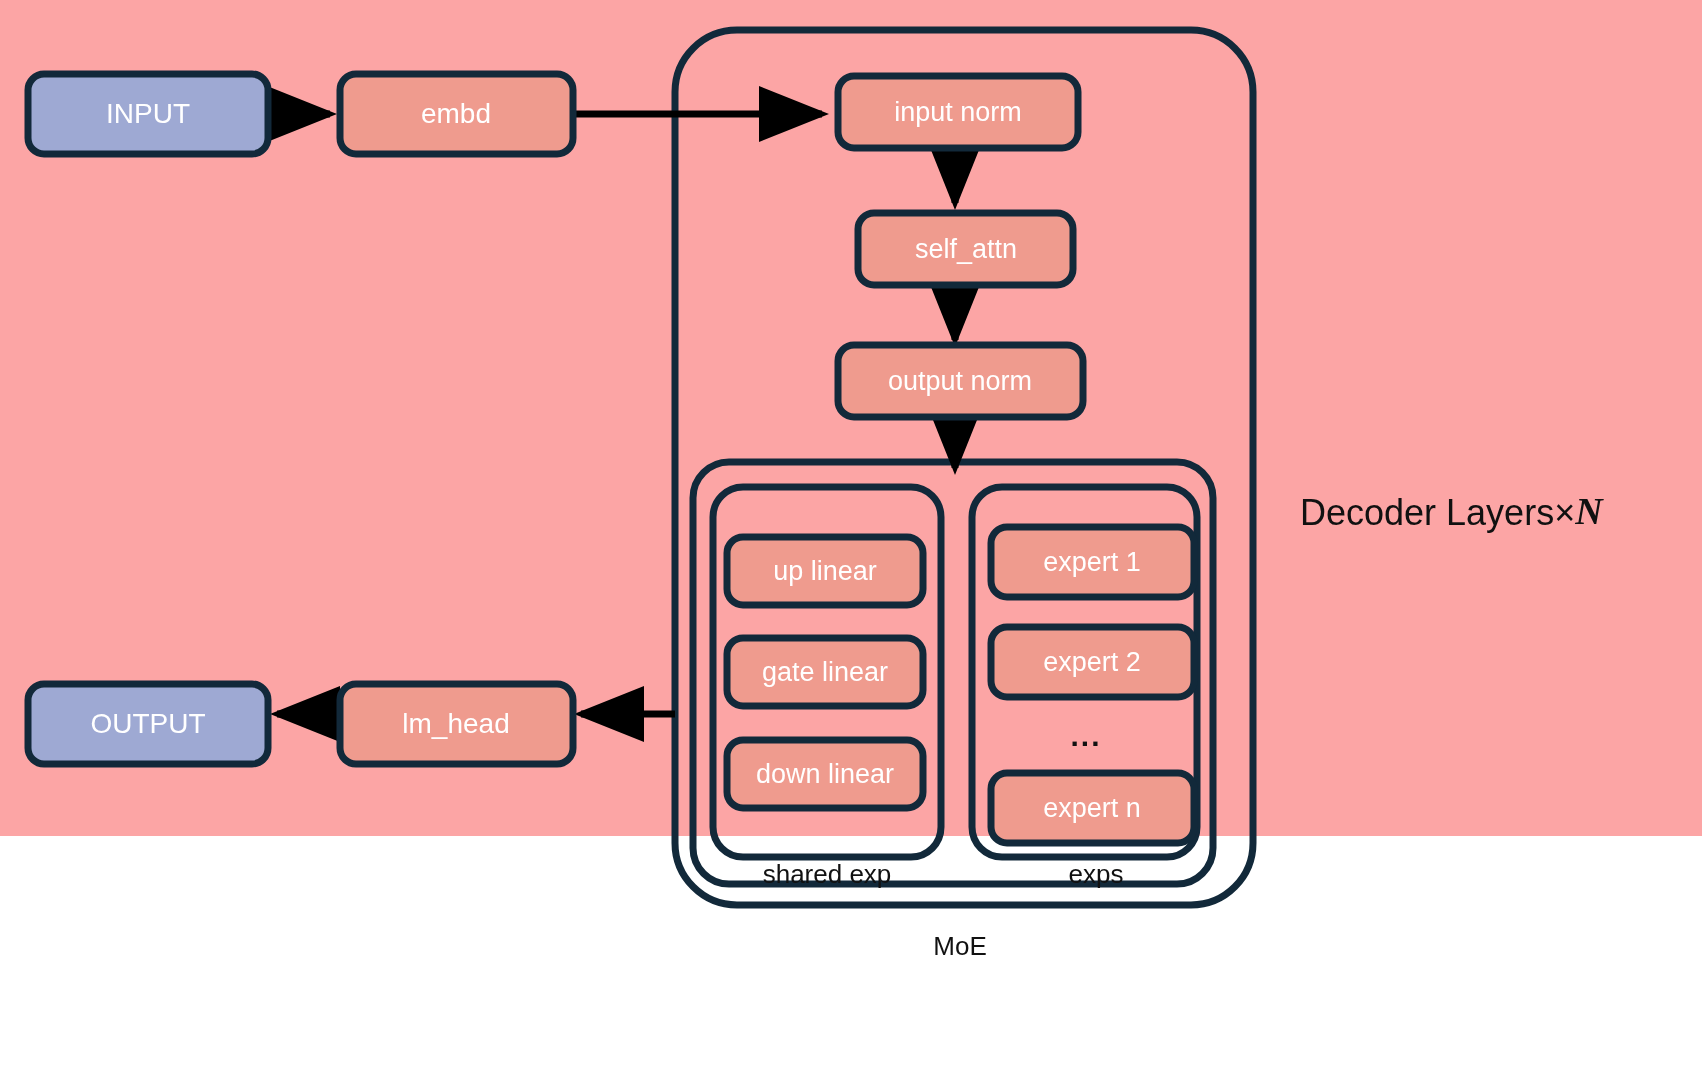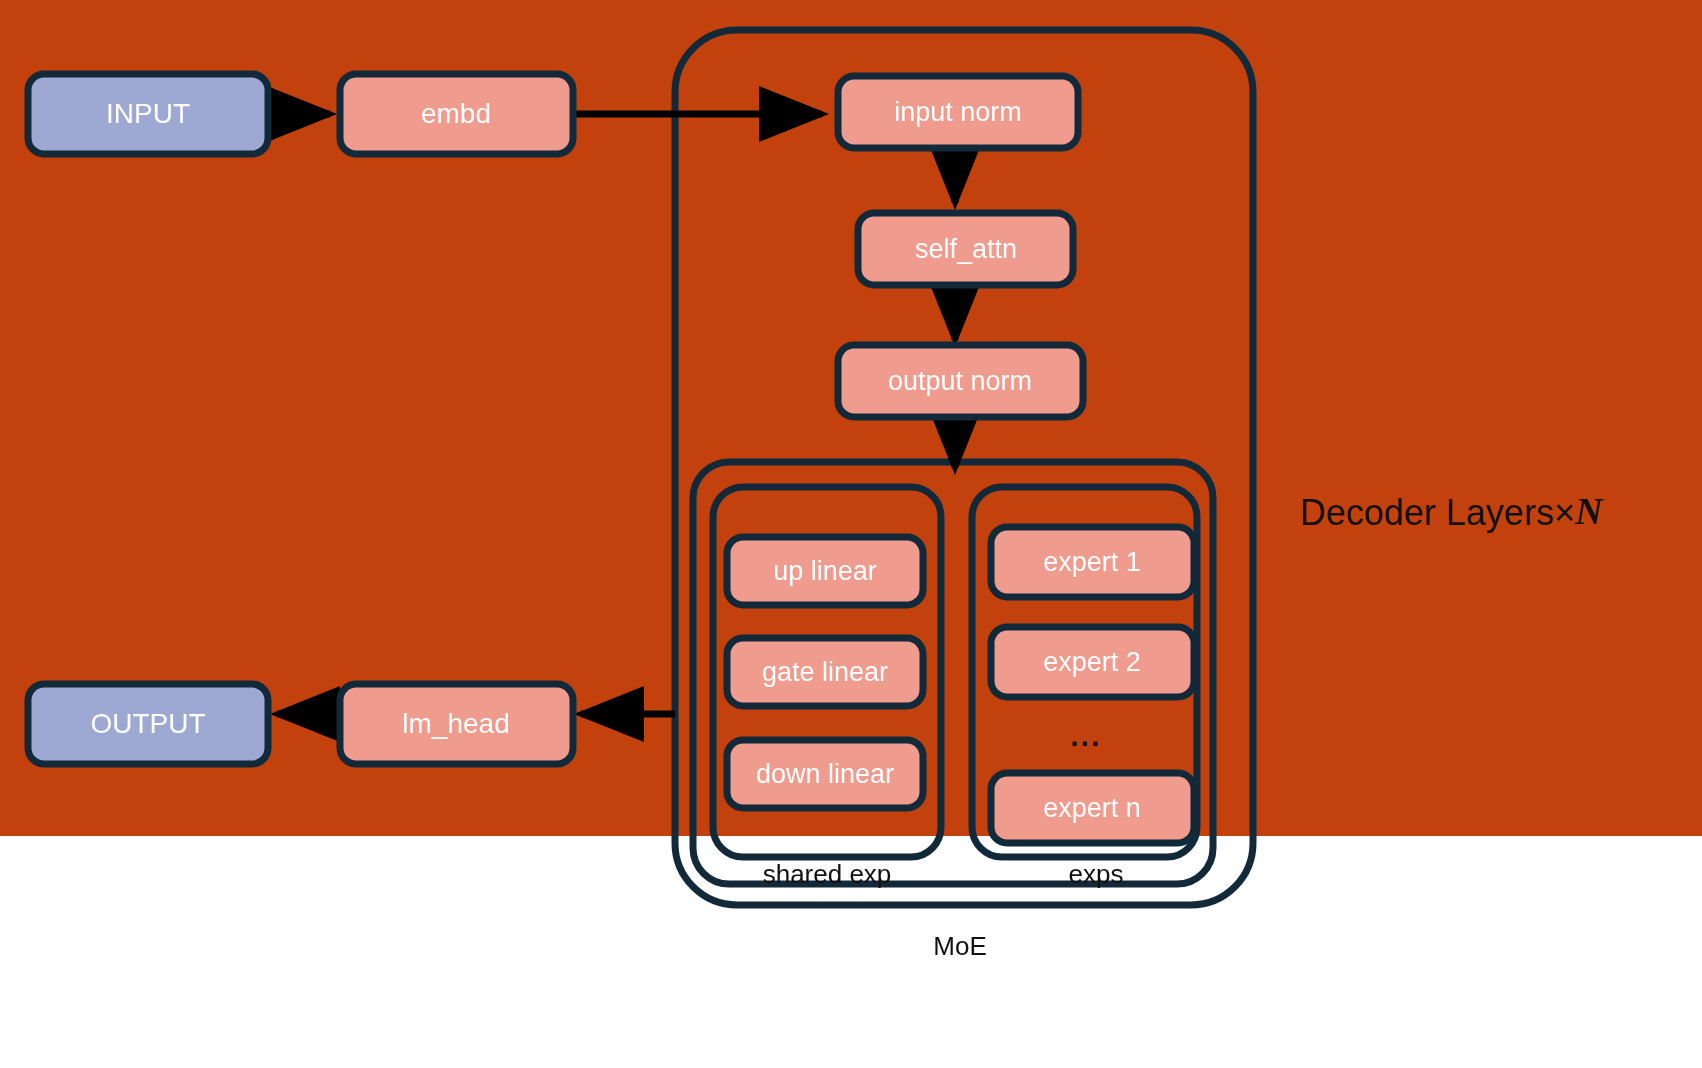--- a/index.html
+++ b/index.html
@@ -10,21 +10,21 @@
   body {
     width: 1702px;
     height: 1068px;
     overflow: hidden;
     font-family: "Liberation Sans", sans-serif;
   }
   #diagram-root {
     position: relative;
     width: 1702px;
     height: 836px;
-    background: #c2410c;
+    background: #fca5a5;
   }
   svg#diagram-svg {
     position: absolute;
     top: 0;
     left: 0;
     width: 1702px;
     height: 1068px;
     display: block;
   }
   .node-rect {

